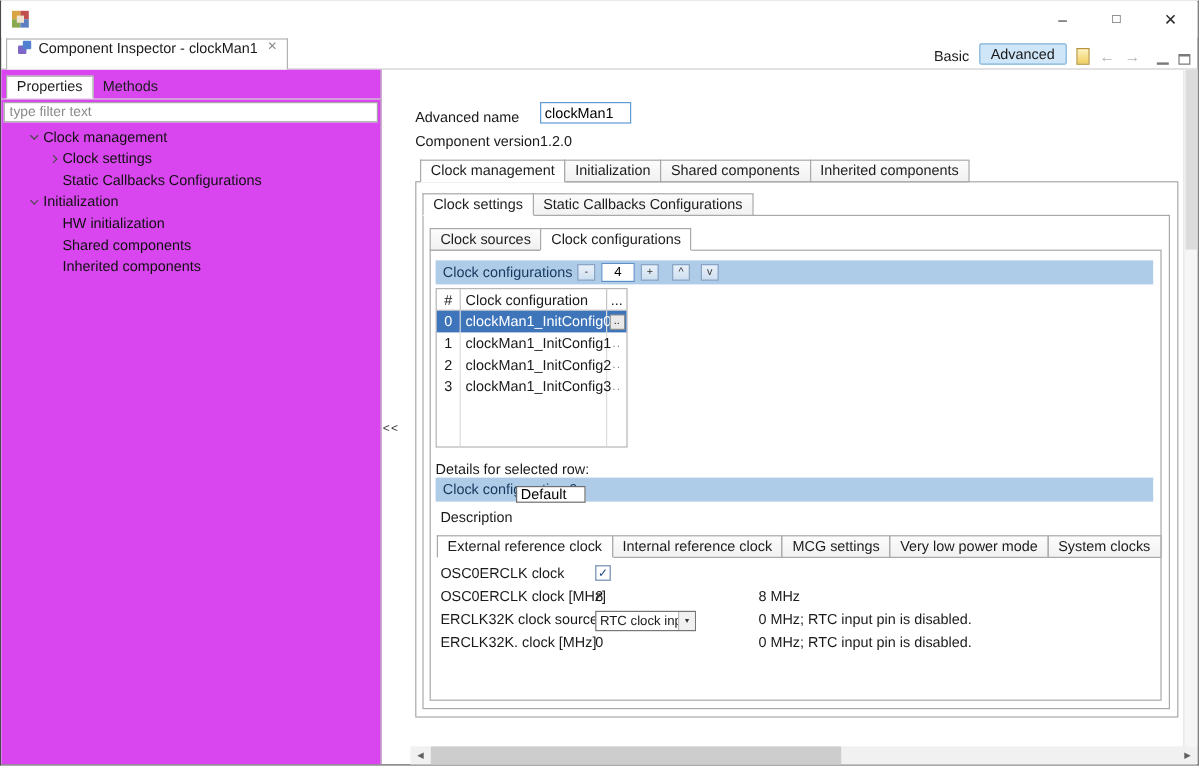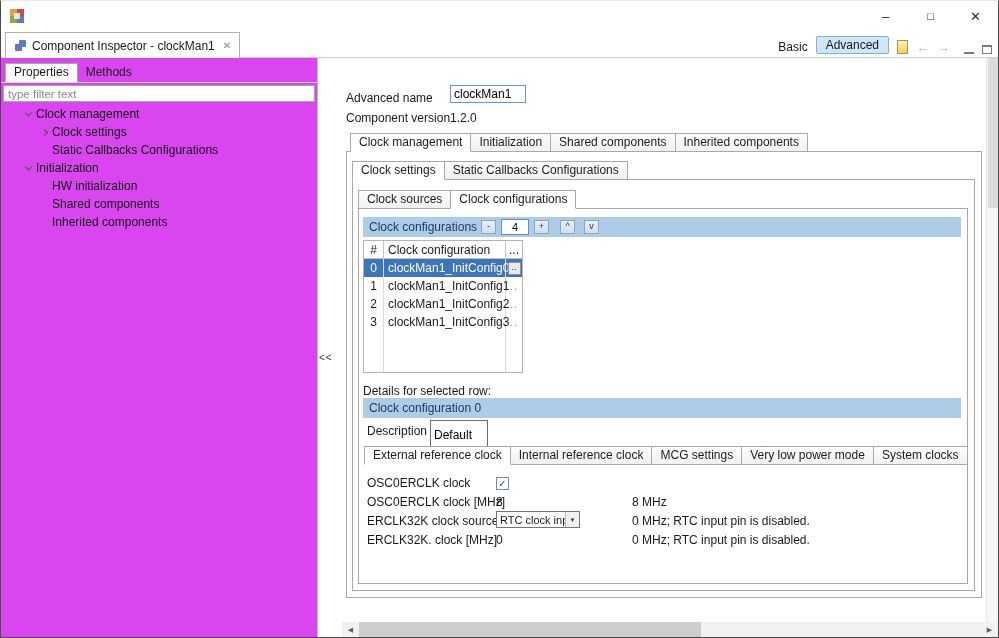--- a/index.html
+++ b/index.html
@@ -5,21 +5,21 @@
 *{margin:0;padding:0;box-sizing:border-box}
 body{background:#9a9a9a;font-family:"Liberation Sans",sans-serif}
 #window{position:relative;width:999px;height:638px;background:#fff;border:1px solid #4a4a4a;border-top-color:#e9e9e9;overflow:hidden;font-size:12px;color:#1a1a1a}
 
 #titlebar{position:absolute;left:0;top:0;right:0;height:30px;background:#fff}
 #app-icon{position:absolute;left:8px;top:7px}
 .wbtn{position:absolute;top:0;width:45px;height:30px;display:flex;align-items:center;justify-content:center;font-size:13px;color:#2b2b2b;cursor:default}
 #btn-min{right:90px}#btn-max{right:45px;font-size:11px}#btn-close{right:0}
 
 #tabrow-line{position:absolute;left:0;top:56px;right:0;height:1px;background:#cfcfcf}
-#etab{position:absolute;left:4px;top:31px;height:26px;display:flex;align-items:center;gap:5px;padding:0 8px;background:#fff;border:1px solid #b3b3b3;border-bottom:none;z-index:2}
+#etab{position:absolute;left:4px;top:31px;height:26px;display:flex;align-items:flex-start;gap:5px;padding:0 8px;background:#fff;border:1px solid #b3b3b3;border-bottom:none;z-index:2}
 #etab-label{font-size:12px;white-space:nowrap}
 #etab-close{color:#8a8a8a;font-size:10px;margin-left:3px}
 #mode-cluster{position:absolute;top:33px;right:6px;height:20px;display:flex;align-items:flex-end;gap:8px;z-index:2}
 #basic{font-size:12px}
 #advanced{font-size:12px;background:#cfe6f8;border:1px solid #7fb2d9;border-radius:2px;padding:1px 9px}
 #new-icon{width:11px;height:14px;background:linear-gradient(#fdf3c0,#f1cf5f);border:1px solid #b89338}
 .navarrow{color:#b5b5b5;font-size:13px;line-height:13px}
 #view-min{width:10px;height:8px;border-bottom:2px solid #7a7a7a;margin-left:6px}
 #view-max{width:10px;height:9px;border:1px solid #7a7a7a;border-top-width:2px}
 
@@ -73,25 +73,25 @@
 .c1{width:122px;padding-left:4px;flex:none}
 .c2{flex:1;justify-content:center}
 .tr{display:flex;height:18px;flex:none;align-items:center}
 .tr.sel{background:#3d74ba;color:#fff}
 .tr.fill{flex:1}
 .dots-btn{width:13px;height:13px;background:#e9e9e9;border:1px solid #909090;font-size:9px;line-height:9px;text-align:center;color:#222;border-radius:1px}
 .dots{color:#8a8a8a;font-size:10px;letter-spacing:1px}
 
 #details-caption{position:absolute;left:362px;top:383px}
 #desc-label{position:absolute;left:366px;top:423px}
-#desc-input{position:absolute;left:429px;top:419px;width:58px;height:30px;border:1px solid #6e6e6e;font-size:12px;padding:0 3px}
+#desc-input{position:absolute;left:429px;top:404px;width:58px;height:14px;border:1px solid #6e6e6e;font-size:12px;padding:0 3px}
 #detail-tabline{position:absolute;left:363px;top:463px;width:592px;height:1px;background:#a9a9a9}
 #detail-tabs{left:363px;top:445px}
 #prop-list{position:absolute;left:366px;top:470px;width:592px}
-.prow{display:flex;align-items:flex-end;height:19px}
+.prow{display:flex;align-items:flex-start;height:19px}
 .plabel{width:129px;flex:none;font-size:12px;white-space:nowrap}
 .pctl{width:136px;flex:none;display:flex;align-items:center}
 .pcomment{font-size:12px;white-space:nowrap}
 .cbx{width:13px;height:13px;border:1px solid #6f8cb0;background:#fff;display:flex;align-items:center;justify-content:center;font-size:10px;color:#234e8f}
 .combo{display:flex;width:84px;height:17px;border:1px solid #767676;background:#fff}
 .cval{flex:1;font-size:11px;padding:2px 2px 0 3px;white-space:nowrap;overflow:hidden}
 .carr{width:14px;border-left:1px solid #bdbdbd;background:#f1f1f1;display:flex;align-items:center;justify-content:center;font-size:6px;color:#333}
 .pval{font-size:12px}
 
 #hscroll{position:absolute;left:341px;top:621px;width:656px;height:16px;background:#f1f1f1}

